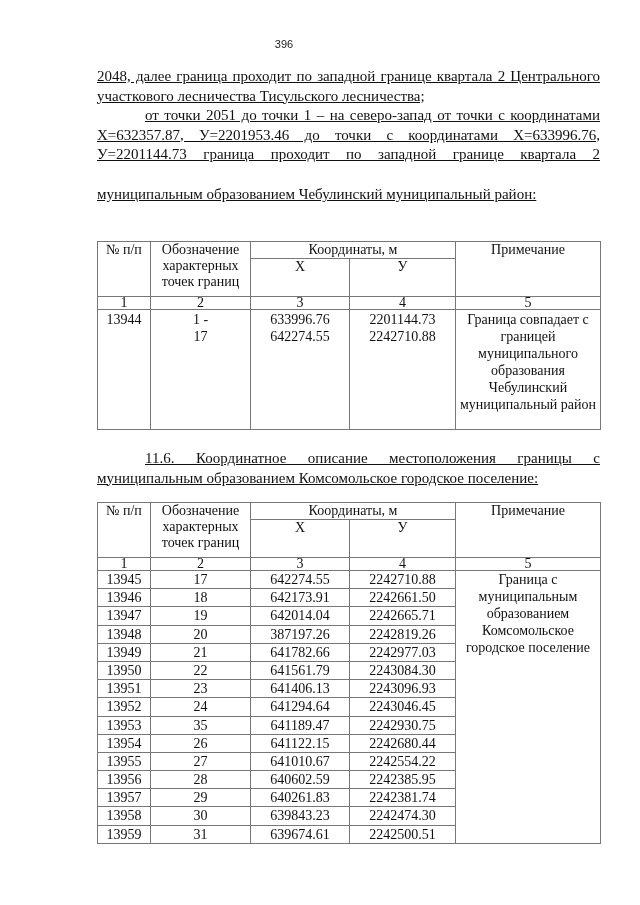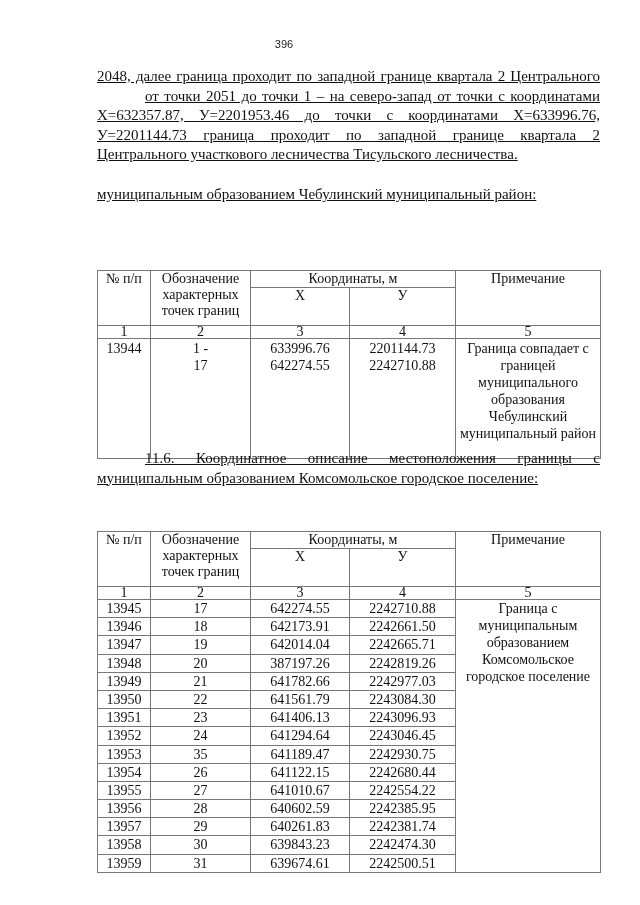--- a/index.html
+++ b/index.html
@@ -19,21 +19,21 @@
   .para .line { display: block; text-align: justify; text-align-last: justify; white-space: nowrap; text-decoration: underline; }
   .para .line.last { text-align-last: left; }
   .para .line.indent { padding-left: 48px; }
   .p1 { top: 67px; }
   .p2 { top: 185px; }
   .p3 { top: 449px; }
 
   table.coords {
     position: absolute; left: 97px; width: 503px;
     border-collapse: collapse; table-layout: fixed;
-    font-size: 14px; line-height: 16px; margin-top: 29px;
+    font-size: 14px; line-height: 16px;
   }
   table.coords td {
     border: 1px solid #777; padding: 0 2px; text-align: center; vertical-align: top;
     overflow: hidden;
   }
   table.coords col.c1 { width: 53px; }
   table.coords col.c2 { width: 100px; }
   table.coords col.c3 { width: 99px; }
   table.coords col.c4 { width: 106px; }
   table.coords col.c5 { width: 145px; }
@@ -47,24 +47,24 @@
   .stack { display: block; }
   .outer { border: 1px solid #555 !important; }
 </style>
 </head>
 <body>
 
 <div class="page-num">396</div>
 
 <div class="para p1">
   <span class="line">2048, далее граница проходит по западной границе квартала 2 Центрального</span>
+  <span class="line last">участкового лесничества Тисульского лесничества;</span>
   <span class="line indent">от точки 2051 до точки 1 – на северо-запад от точки с координатами</span>
   <span class="line">Х=632357.87, У=2201953.46 до точки с координатами Х=633996.76,</span>
   <span class="line">У=2201144.73 граница проходит по западной границе квартала 2</span>
-  <span class="line last">Центрального участкового лесничества Тисульского лесничества.</span>
 </div>
 
 <div class="para p2">
   <span class="line last">муниципальным образованием Чебулинский муниципальный район:</span>
 </div>
 
 <table class="coords t1 outer">
   <colgroup>
       <col class="c1">
       <col class="c2">

